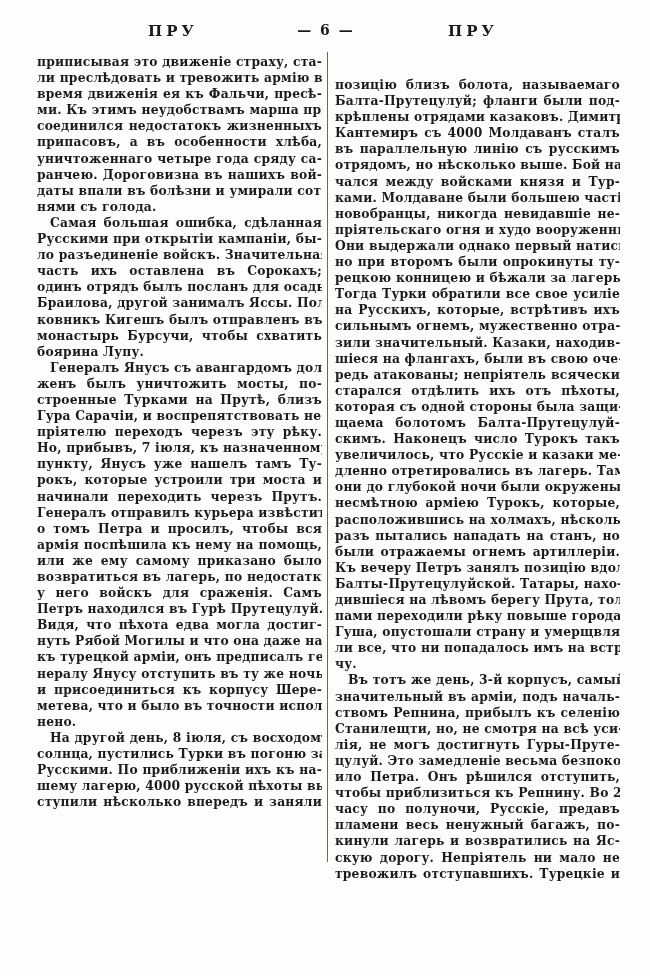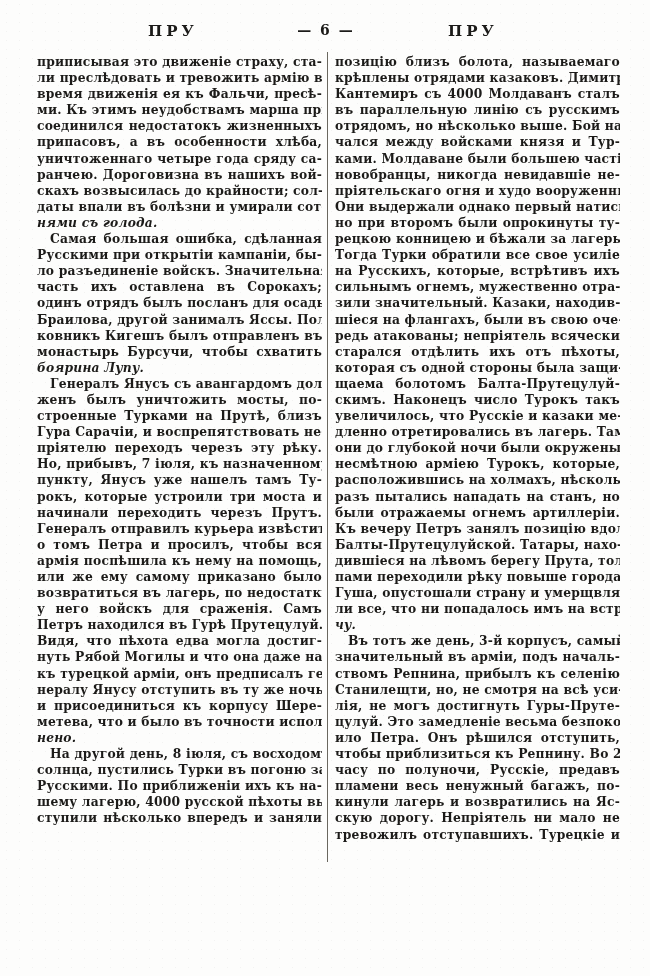--- a/index.html
+++ b/index.html
@@ -64,38 +64,37 @@
     width: 1px;
     height: 810px;
     background: #6a675f;
   }
   .column {
     position: absolute;
     top: 54px;
     width: 285px;
   }
   .column.left  { left: 37px;  }
-  .column.right { left: 335px; }
+  .column.right { left: 335px; margin-top: 23px; }
   .line {
     height: 16.1px;
     line-height: 16.1px;
     font-size: 12.3px;
     font-weight: bold;
     letter-spacing: 0.2px;
     text-align: justify;
     text-align-last: justify;
     overflow: hidden;
     white-space: nowrap;
   }
   .line.indent {
     padding-left: 13px;
   }
   .line.end {
     text-align-last: left;
-    font-style: italic;
   }
 </style>
 </head>
 <body>
 
 <div class="page">
 
   <div class="header">
     <span class="h-left">ПРУ</span>
     <span class="h-center">— 6 —</span>
@@ -106,21 +105,20 @@
 
   <div class="column left" id="col-left">
       <div class="line">приписывая это движеніе страху, ста-</div>
       <div class="line">ли преслѣдовать и тревожить армію во</div>
       <div class="line">время движенія ея къ Фальчи, пресѣ-</div>
       <div class="line">ми. Къ этимъ неудобствамъ марша при-</div>
       <div class="line">соединился недостатокъ жизненныхъ</div>
       <div class="line">припасовъ, а въ особенности хлѣба,</div>
       <div class="line">уничтоженнаго четыре года сряду са-</div>
       <div class="line">ранчею. Дороговизна въ нашихъ вой-</div>
-      <div class="line">скахъ возвысилась до крайности; сол-</div>
       <div class="line">даты впали въ болѣзни и умирали сот-</div>
       <div class="line end">нями съ голода.</div>
       <div class="line indent">Самая большая ошибка, сдѣланная</div>
       <div class="line">Русскими при открытіи кампаніи, бы-</div>
       <div class="line">ло разъединеніе войскъ. Значительная</div>
       <div class="line">часть ихъ оставлена въ Сорокахъ;</div>
       <div class="line">одинъ отрядъ былъ посланъ для осады</div>
       <div class="line">Браилова, другой занималъ Яссы. Пол-</div>
       <div class="line">ковникъ Кигешъ былъ отправленъ въ</div>
       <div class="line">монастырь Бурсучи, чтобы схватить</div>
@@ -150,20 +148,21 @@
       <div class="line end">нено.</div>
       <div class="line indent">На другой день, 8 іюля, съ восходомъ</div>
       <div class="line">солнца, пустились Турки въ погоню за</div>
       <div class="line">Русскими. По приближеніи ихъ къ на-</div>
       <div class="line">шему лагерю, 4000 русской пѣхоты вы-</div>
       <div class="line">ступили нѣсколько впередъ и заняли</div>
     </div>
 
   <div class="column right" id="col-right">
       <div class="line">позицію близъ болота, называемаго</div>
+      <div class="line">Балта-Прутецулуй; фланги были под-</div>
       <div class="line">крѣплены отрядами казаковъ. Димитрій</div>
       <div class="line">Кантемиръ съ 4000 Молдаванъ сталъ</div>
       <div class="line">въ параллельную линію съ русскимъ</div>
       <div class="line">отрядомъ, но нѣсколько выше. Бой на-</div>
       <div class="line">чался между войсками князя и Тур-</div>
       <div class="line">ками. Молдаване были большею частію</div>
       <div class="line">новобранцы, никогда невидавшіе не-</div>
       <div class="line">пріятельскаго огня и худо вооруженные.</div>
       <div class="line">Они выдержали однако первый натискъ,</div>
       <div class="line">но при второмъ были опрокинуты ту-</div>

